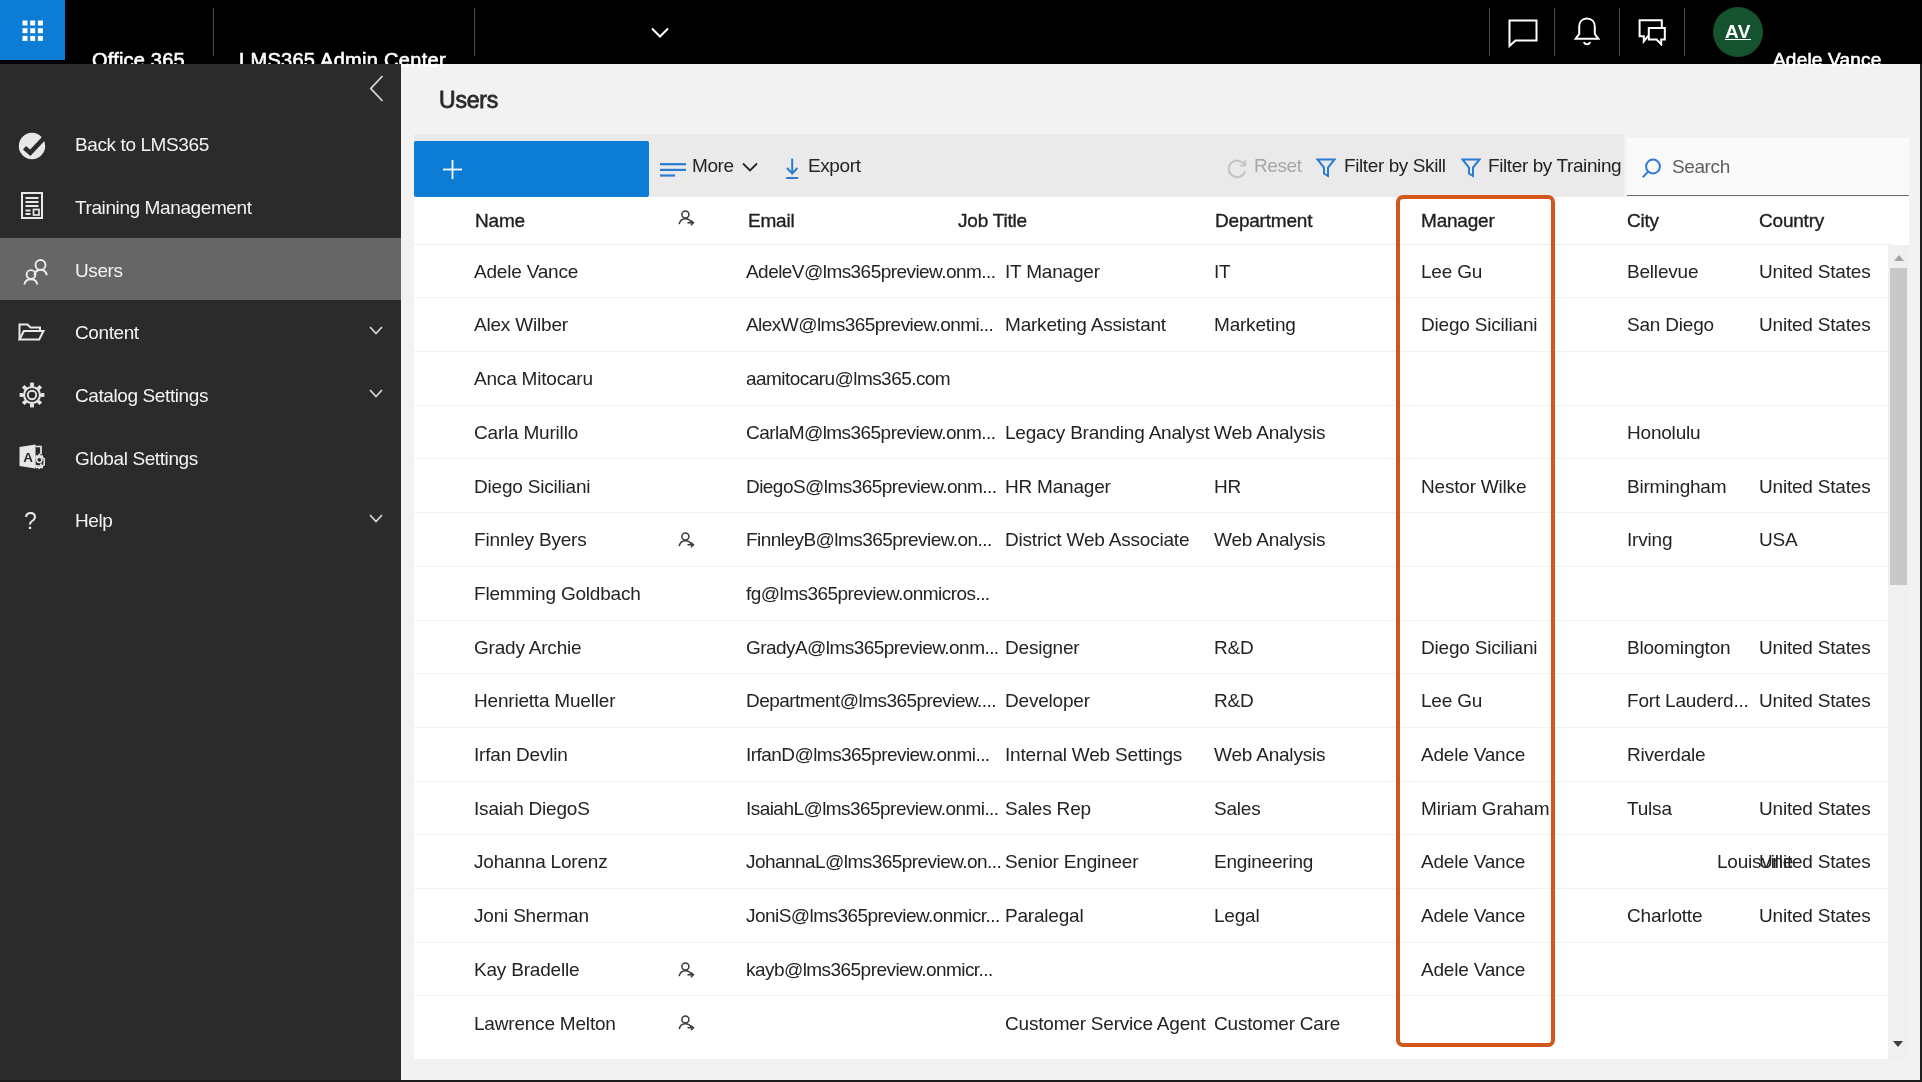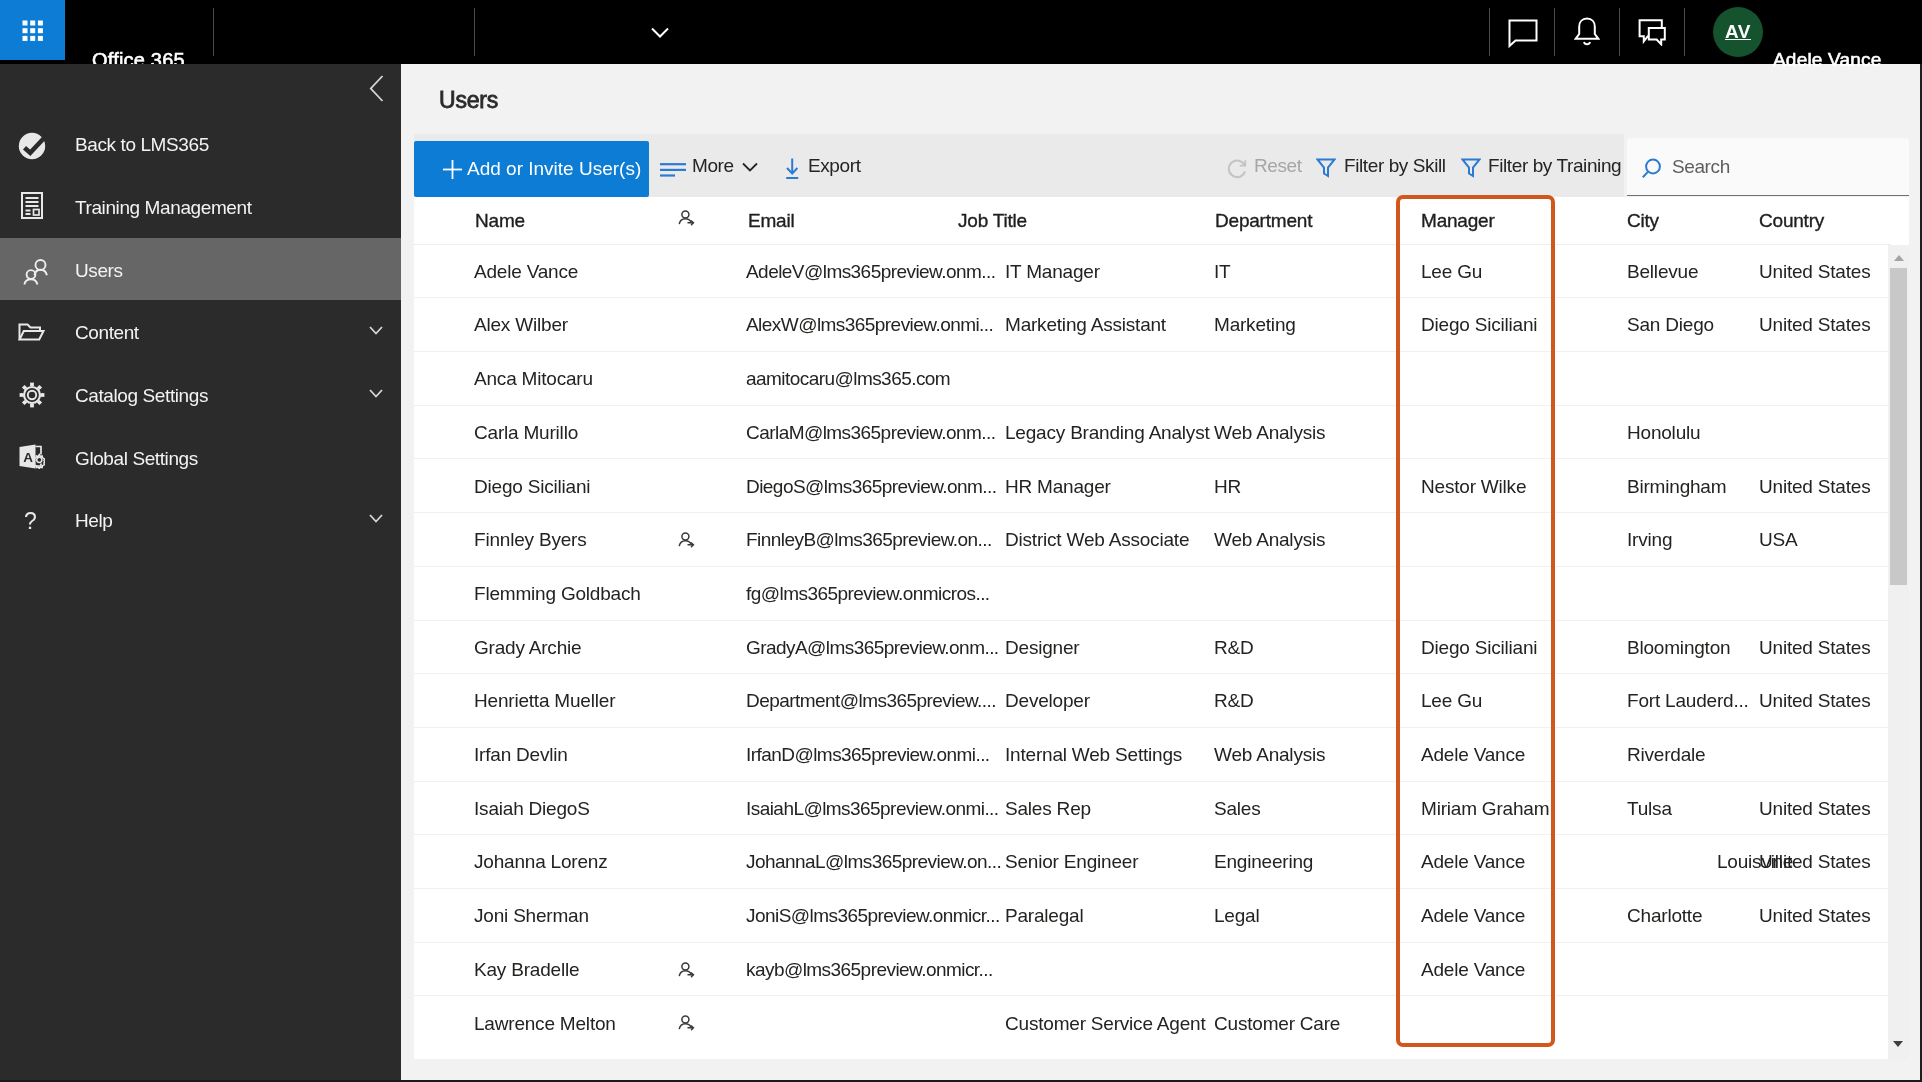--- a/index.html
+++ b/index.html
@@ -50,20 +50,21 @@
           <rect x="30.2" y="28.2" width="5" height="5"></rect>
           <rect x="37.9" y="28.2" width="5" height="5"></rect>
       <rect x="22.5" y="35.9" width="5" height="5"></rect>
           <rect x="30.2" y="35.9" width="5" height="5"></rect>
           <rect x="37.9" y="35.9" width="5" height="5"></rect>
     </g>
       </svg>
   </div>
   <div class="tbtxt" style="left:92px;-webkit-text-stroke:0.6px #fff;letter-spacing:0.2px;">Office 365</div>
   <div class="tbsep" style="left:213px"></div>
+  <div class="tbtxt" style="left:239px;-webkit-text-stroke:0.6px #fff;letter-spacing:0.3px;">LMS365 Admin Center</div>
   <div class="tbsep" style="left:474px"></div>
   <svg class="abs" style="left:650px;top:26px" width="20" height="13" viewBox="0 0 20 13">
       <path d="M2 2.5 L10 10.5 L18 2.5" fill="none" stroke="#fff" stroke-width="2"></path>
     </svg>
   <div class="tbsep" style="left:1489px"></div>
   <svg class="abs" style="left:1508px;top:19px" width="30" height="29" viewBox="0 0 30 29">
       <path d="M1.5 1.5 h27 v20 h-21 l-6 5.5 z" fill="none" stroke="#fff" stroke-width="2"></path>
     </svg>
   <div class="tbsep" style="left:1554px"></div>
   <svg class="abs" style="left:1574px;top:17px" width="26" height="31" viewBox="0 0 26 31">
@@ -173,21 +174,20 @@
 
 <div id="heading">Users</div>
 <div id="cmdbar"></div>
 <div id="addbtn">
   <svg class="abs" style="left:29px;top:19px" width="19" height="19" viewBox="0 0 19 19">
       <g stroke="#fff" stroke-width="1.8">
         <line x1="9.5" y1="0" x2="9.5" y2="19"></line>
         <line x1="0" y1="9.5" x2="19" y2="9.5"></line>
       </g>
     </svg>
-  <span>Add or Invite User(s)</span>
 </div>
 <svg class="abs" style="left:660px;top:163px" width="26" height="14" viewBox="0 0 26 14">
     <g stroke="#2b7bd3" stroke-width="2.2">
       <line x1="0" y1="1.2" x2="26" y2="1.2"></line>
       <line x1="0" y1="6.9" x2="26" y2="6.9"></line>
       <line x1="0" y1="12.5" x2="15" y2="12.5"></line>
     </g>
   </svg>
 <div class="cmdtxt" style="left:692px">More</div>
 <svg class="abs" style="left:742px;top:162px" width="16" height="10" viewBox="0 0 16 10">

